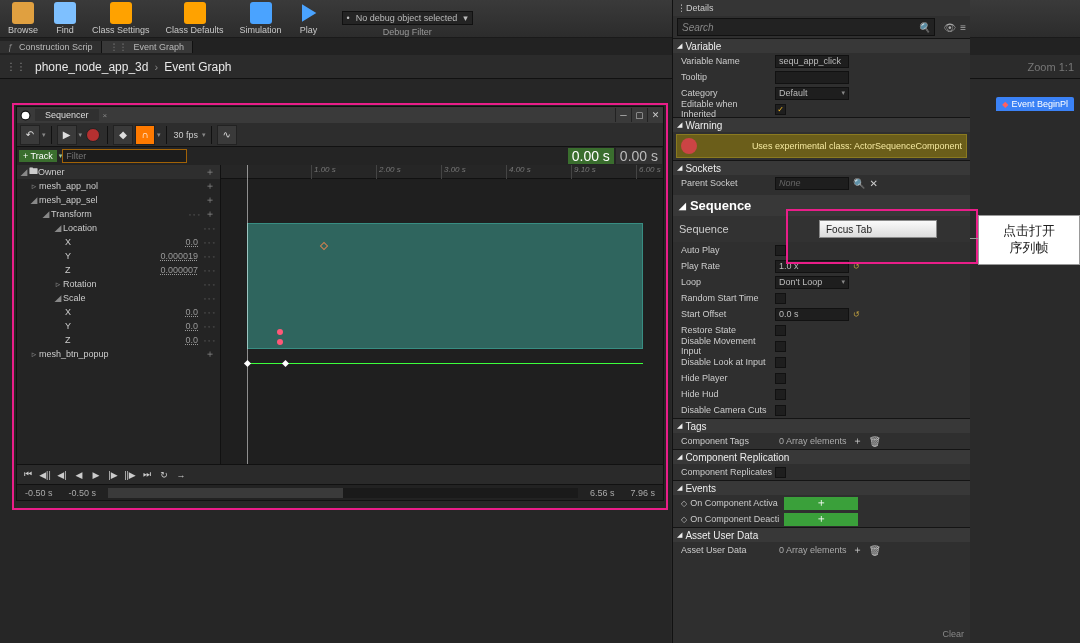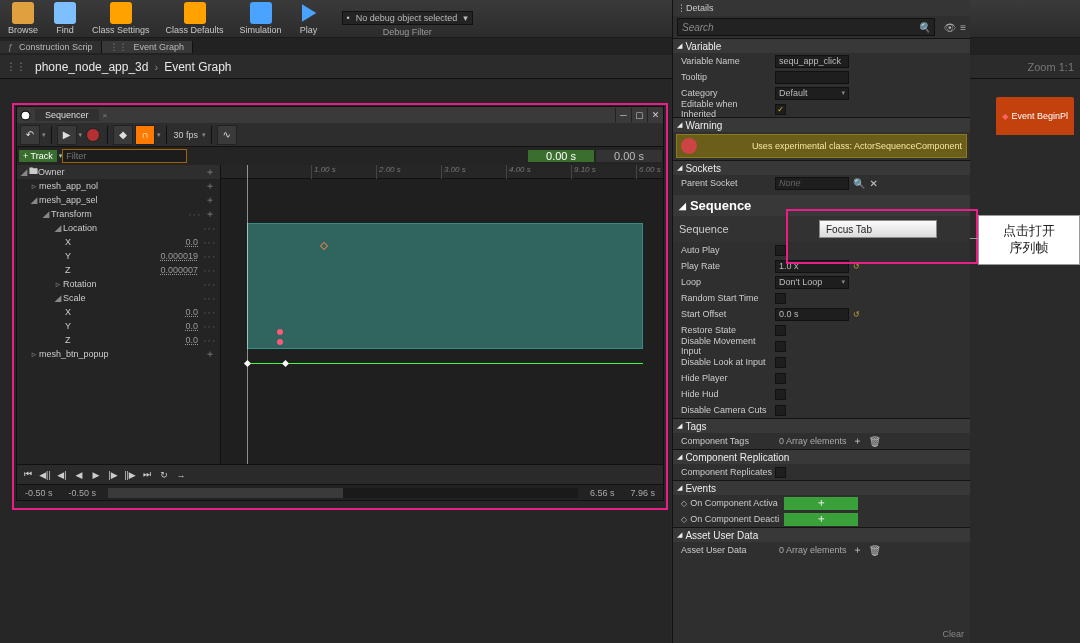--- a/index.html
+++ b/index.html
@@ -27,21 +27,21 @@
 
 .bc-row { height: 24px; background: #2b2b2b; display: flex; align-items: center; padding: 0 6px; gap: 6px; border-bottom: 1px solid #111; }
 .bc-row .crumb { color: #e8e8e8; font-size: 12px; }
 .bc-row .chev { color: #888; }
 .bc-row .zoom { margin-left: auto; color: #777; margin-right: 0; }
 
 
 .canvas-area { position: absolute; left: 0; top: 79px; width: 671px; height: 564px; background: #262626; }
 
 
-.evt-begin { position: absolute; right: 6px; top: 97px; background: #c2410c; color: #fff; font-size: 9px; padding: 14px 6px; border-radius: 2px 2px 0 0; display: flex; align-items: center; gap: 3px; }
+.evt-begin { position: absolute; right: 6px; top: 97px; background: #3b82f6; color: #fff; font-size: 9px; padding: 2px 6px; border-radius: 2px 2px 0 0; display: flex; align-items: center; gap: 3px; }
 .evt-begin::before { content: "◆"; color: #ff6060; font-size: 8px; }
 
 
 .pink-box { position: absolute; left: 12px; top: 103px; width: 656px; height: 407px; border: 2px solid #e91e89; pointer-events: none; z-index: 50; }
 
 
 .seq-window { position: absolute; left: 16px; top: 106px; width: 648px; height: 395px; background: #242424; border: 1px solid #111; display: flex; flex-direction: column; }
 .seq-titlebar { height: 16px; background: #3a3a3a; display: flex; align-items: center; font-size: 9px; }
 .seq-titlebar .ue-mini { width: 11px; height: 11px; margin: 0 4px 0 3px; }
 .seq-titlebar .title-tab { background: #303030; padding: 1px 10px; color: #ddd; }
@@ -51,21 +51,21 @@
 .seq-toolbar { height: 24px; background: #2d2d2d; display: flex; align-items: center; padding: 0 3px; gap: 2px; border-bottom: 1px solid #111; }
 .seq-tb-btn { width: 20px; height: 20px; background: #3a3a3a; border: 1px solid #222; display: flex; align-items: center; justify-content: center; color: #ddd; font-size: 10px; cursor: pointer; }
 .seq-tb-btn.red-rec { background: #b53030; border-radius: 50%; width: 14px; height: 14px; margin: 0 2px; }
 .seq-tb-btn.orange { background: #ff7a00; color: #fff; }
 .seq-toolbar .vbar { width: 1px; height: 18px; background: #111; margin: 0 3px; }
 .fps { color: #ccc; font-size: 9px; margin: 0 2px; }
 
 .seq-filter-row { height: 18px; background: #242424; display: flex; align-items: center; }
 .track-btn { background: #3a6e2e; color: #fff; font-size: 9px; padding: 1px 4px; margin: 0 2px; display: flex; align-items: center; gap: 2px; }
 .filter-inp { flex: 0 0 120px; height: 14px; background: #1c1c1c; border: 1px solid #a16207; color: #888; font-size: 9px; padding: 0 3px; }
-.time-badge { background: #3a6e2e; color: #fff; padding: 0 18px; margin: 0 1px; font-size: 11px; }
+.time-badge { background: #3a6e2e; color: #fff; padding: 0 4px; margin: 0 1px; font-size: 14px; }
 .time-badge.gray { background: #333; color: #bbb; }
 
 .seq-body { flex: 1; display: flex; }
 .track-panel { width: 204px; background: #242424; border-right: 1px solid #111; overflow: hidden; }
 .track-row { display: flex; align-items: center; height: 14px; padding-left: 2px; color: #ccc; font-size: 9px; position: relative; }
 .track-row .exp { width: 10px; text-align: center; color: #888; cursor: pointer; }
 .track-row .nm { flex: 1; white-space: nowrap; }
 .track-row .val { color: #999; text-decoration: underline; text-decoration-style: dotted; margin-right: 22px; }
 .track-row .plus { position: absolute; right: 5px; color: #888; font-size: 10px; cursor: pointer; }
 .track-row .keydot { position: absolute; right: 5px; display: flex; gap: 1px; font-size: 7px; color: #666; }

